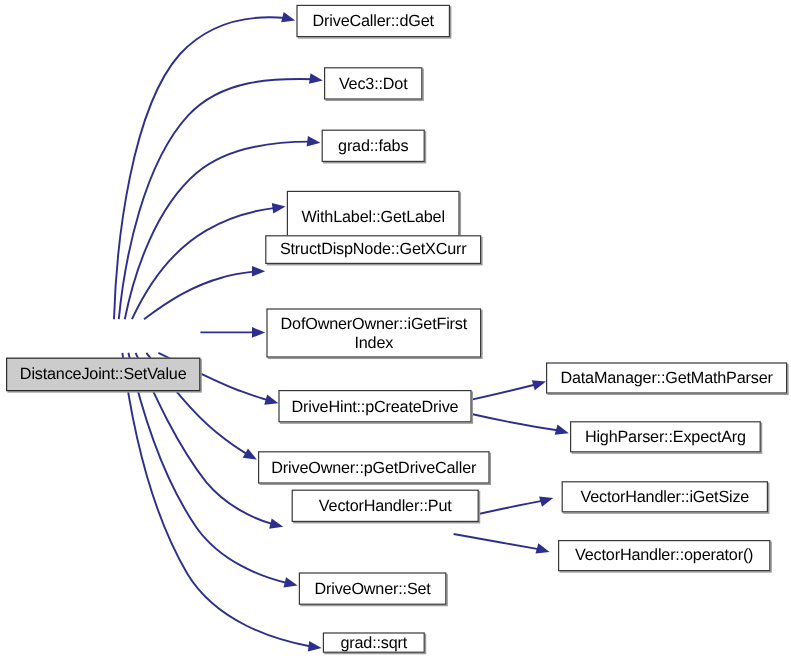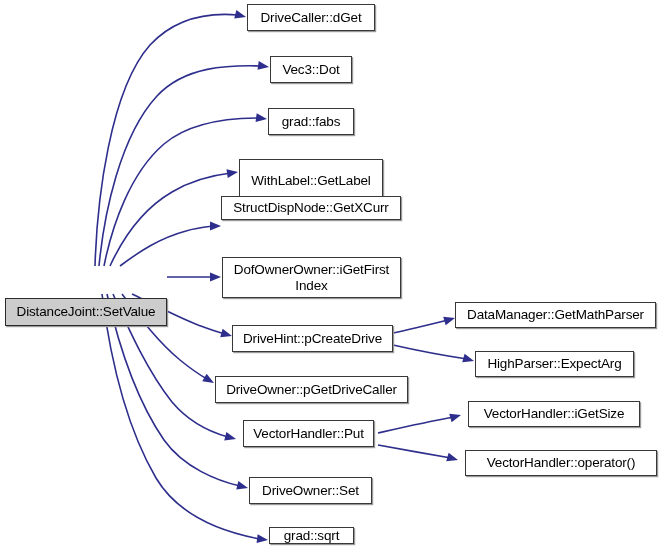--- a/index.html
+++ b/index.html
@@ -91,22 +91,22 @@
       <div class="node root" style="left: 5px; top: 266px; width: 162px; height: 28px; margin-top: 32px;"><span class="node-label">DistanceJoint::SetValue</span></div>
       <div class="node" style="left: 247px; top: 4px; width: 128px; height: 27px;"><span class="node-label">DriveCaller::dGet</span></div>
       <div class="node" style="left: 270px; top: 56px; width: 82px; height: 27px;"><span class="node-label">Vec3::Dot</span></div>
       <div class="node" style="left: 268px; top: 108px; width: 86px; height: 27px;"><span class="node-label">grad::fabs</span></div>
       <div class="node" style="left: 239px; top: 159px; width: 144px; height: 44px;"><span class="node-label">WithLabel::GetLabel</span></div>
       <div class="node" style="left: 221px; top: 196px; width: 180px; height: 24px;"><span class="node-label">StructDispNode::GetXCurr</span></div>
       <div class="node" style="left: 222px; top: 257px; width: 179px; height: 41px;"><span class="node-label">DofOwnerOwner::iGetFirst
 Index</span></div>
       <div class="node" style="left: 232px; top: 325px; width: 161px; height: 27px;"><span class="node-label">DriveHint::pCreateDrive</span></div>
       <div class="node" style="left: 215px; top: 376px; width: 193px; height: 27px;"><span class="node-label">DriveOwner::pGetDriveCaller</span></div>
-      <div class="node" style="left: 243px; top: 420px; width: 131px; height: 27px;"><span class="node-label">VectorHandler::Put</span></div>
+      <div class="node" style="left: 243px; top: 408px; width: 156px; height: 27px;"><span class="node-label">VectorHandler::Put</span></div>
       <div class="node" style="left: 249px; top: 477px; width: 123px; height: 27px;"><span class="node-label">DriveOwner::Set</span></div>
       <div class="node" style="left: 269px; top: 527px; width: 85px; height: 17px;"><span class="node-label">grad::sqrt</span></div>
       <div class="node" style="left: 455px; top: 302px; width: 201px; height: 26px;"><span class="node-label">DataManager::GetMathParser</span></div>
       <div class="node" style="left: 475px; top: 351px; width: 159px; height: 26px;"><span class="node-label">HighParser::ExpectArg</span></div>
       <div class="node" style="left: 468px; top: 401px; width: 172px; height: 26px;"><span class="node-label">VectorHandler::iGetSize</span></div>
-      <div class="node" style="left: 465px; top: 450px; width: 192px; height: 26px;"><span class="node-label">VectorHandler::operator()</span></div>
+      <div class="node" style="left: 465px; top: 450px; width: 177px; height: 26px;"><span class="node-label">VectorHandler::operator()</span></div>
     </div>
 
 </div>
 
 </body></html>

